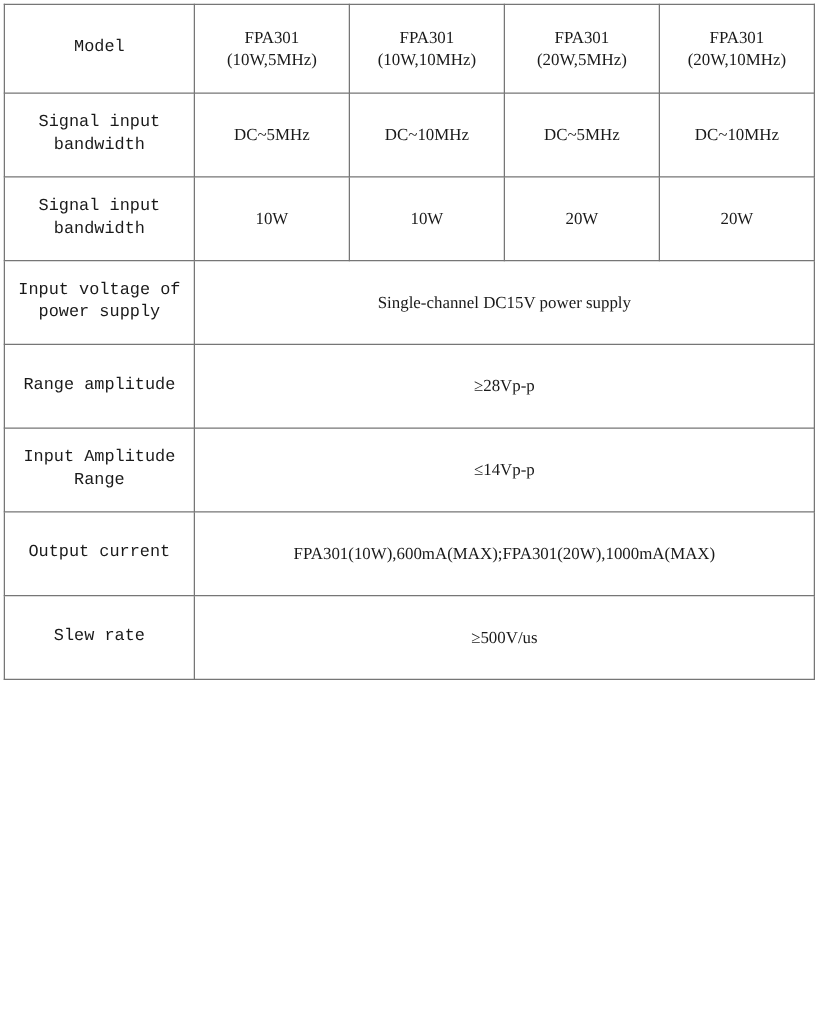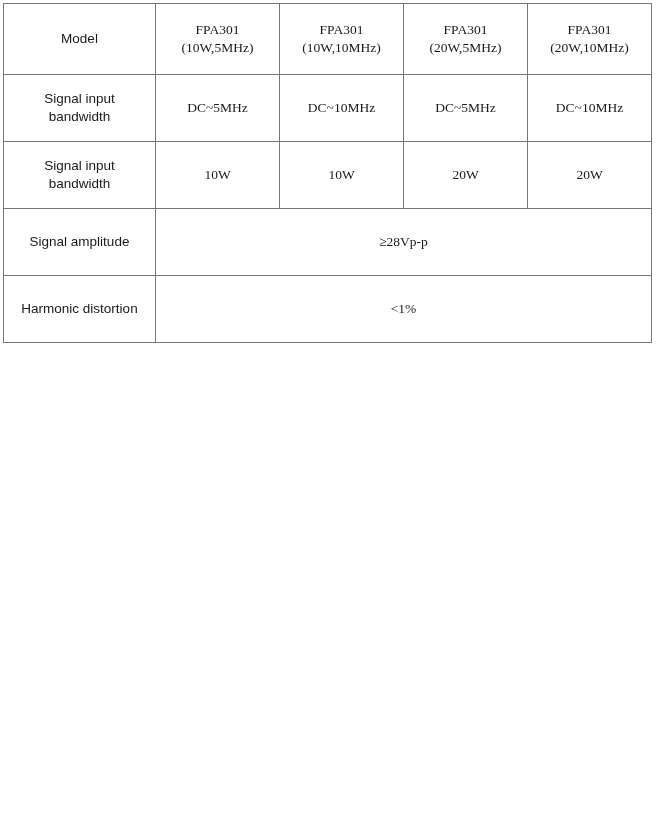--- a/index.html
+++ b/index.html
@@ -32,20 +32,21 @@
   .col-label {
     width: 152px;
   }
   .col-val {
     width: 124px;
   }
   .row-h-header td { height: 58px; }
   .row-h-std td { height: 54px; }
   .label-cell {
     font-size: 13.5px;
+    font-family: Liberation Mono, monospace;
   }
   .val-cell {
     font-size: 13.5px;
     font-family: Liberation Serif, serif;
   }
   .two-line {
     white-space: pre-line;
   }
 </style>
 </head>
@@ -84,30 +85,44 @@
 
     <tr class="row-h-std">
       <td class="label-cell two-line">Signal input
 bandwidth</td>
       <td class="val-cell">10W</td>
       <td class="val-cell">10W</td>
       <td class="val-cell">20W</td>
       <td class="val-cell">20W</td>
     </tr>
 
+    <tr class="row-h-std">
+      <td class="label-cell two-line">Input voltage of
+power supply</td>
+      <td class="val-cell" colspan="4">Single-channel DC15V power supply</td>
+    </tr>
 
 
     <tr class="row-h-std">
-      <td class="label-cell">Signal amplitude</td>
+      <td class="label-cell">Range amplitude</td>
       <td class="val-cell" colspan="4">≥28Vp-p</td>
     </tr>
 
+    <tr class="row-h-std">
+      <td class="label-cell two-line">Input Amplitude
+Range</td>
+      <td class="val-cell" colspan="4">≤14Vp-p</td>
+    </tr>
 
-
+    <tr class="row-h-std">
+      <td class="label-cell">Output current</td>
+      <td class="val-cell" colspan="4">FPA301(10W),600mA(MAX);FPA301(20W),1000mA(MAX)</td>
+    </tr>
 
 
     <tr class="row-h-std">
-      <td class="label-cell">Harmonic distortion</td>
-      <td class="val-cell" colspan="4">&lt;1%</td>
+      <td class="label-cell">Slew rate</td>
+      <td class="val-cell" colspan="4">≥500V/us</td>
     </tr>
+
 
   </tbody>
 </table>
 
 </body></html>

